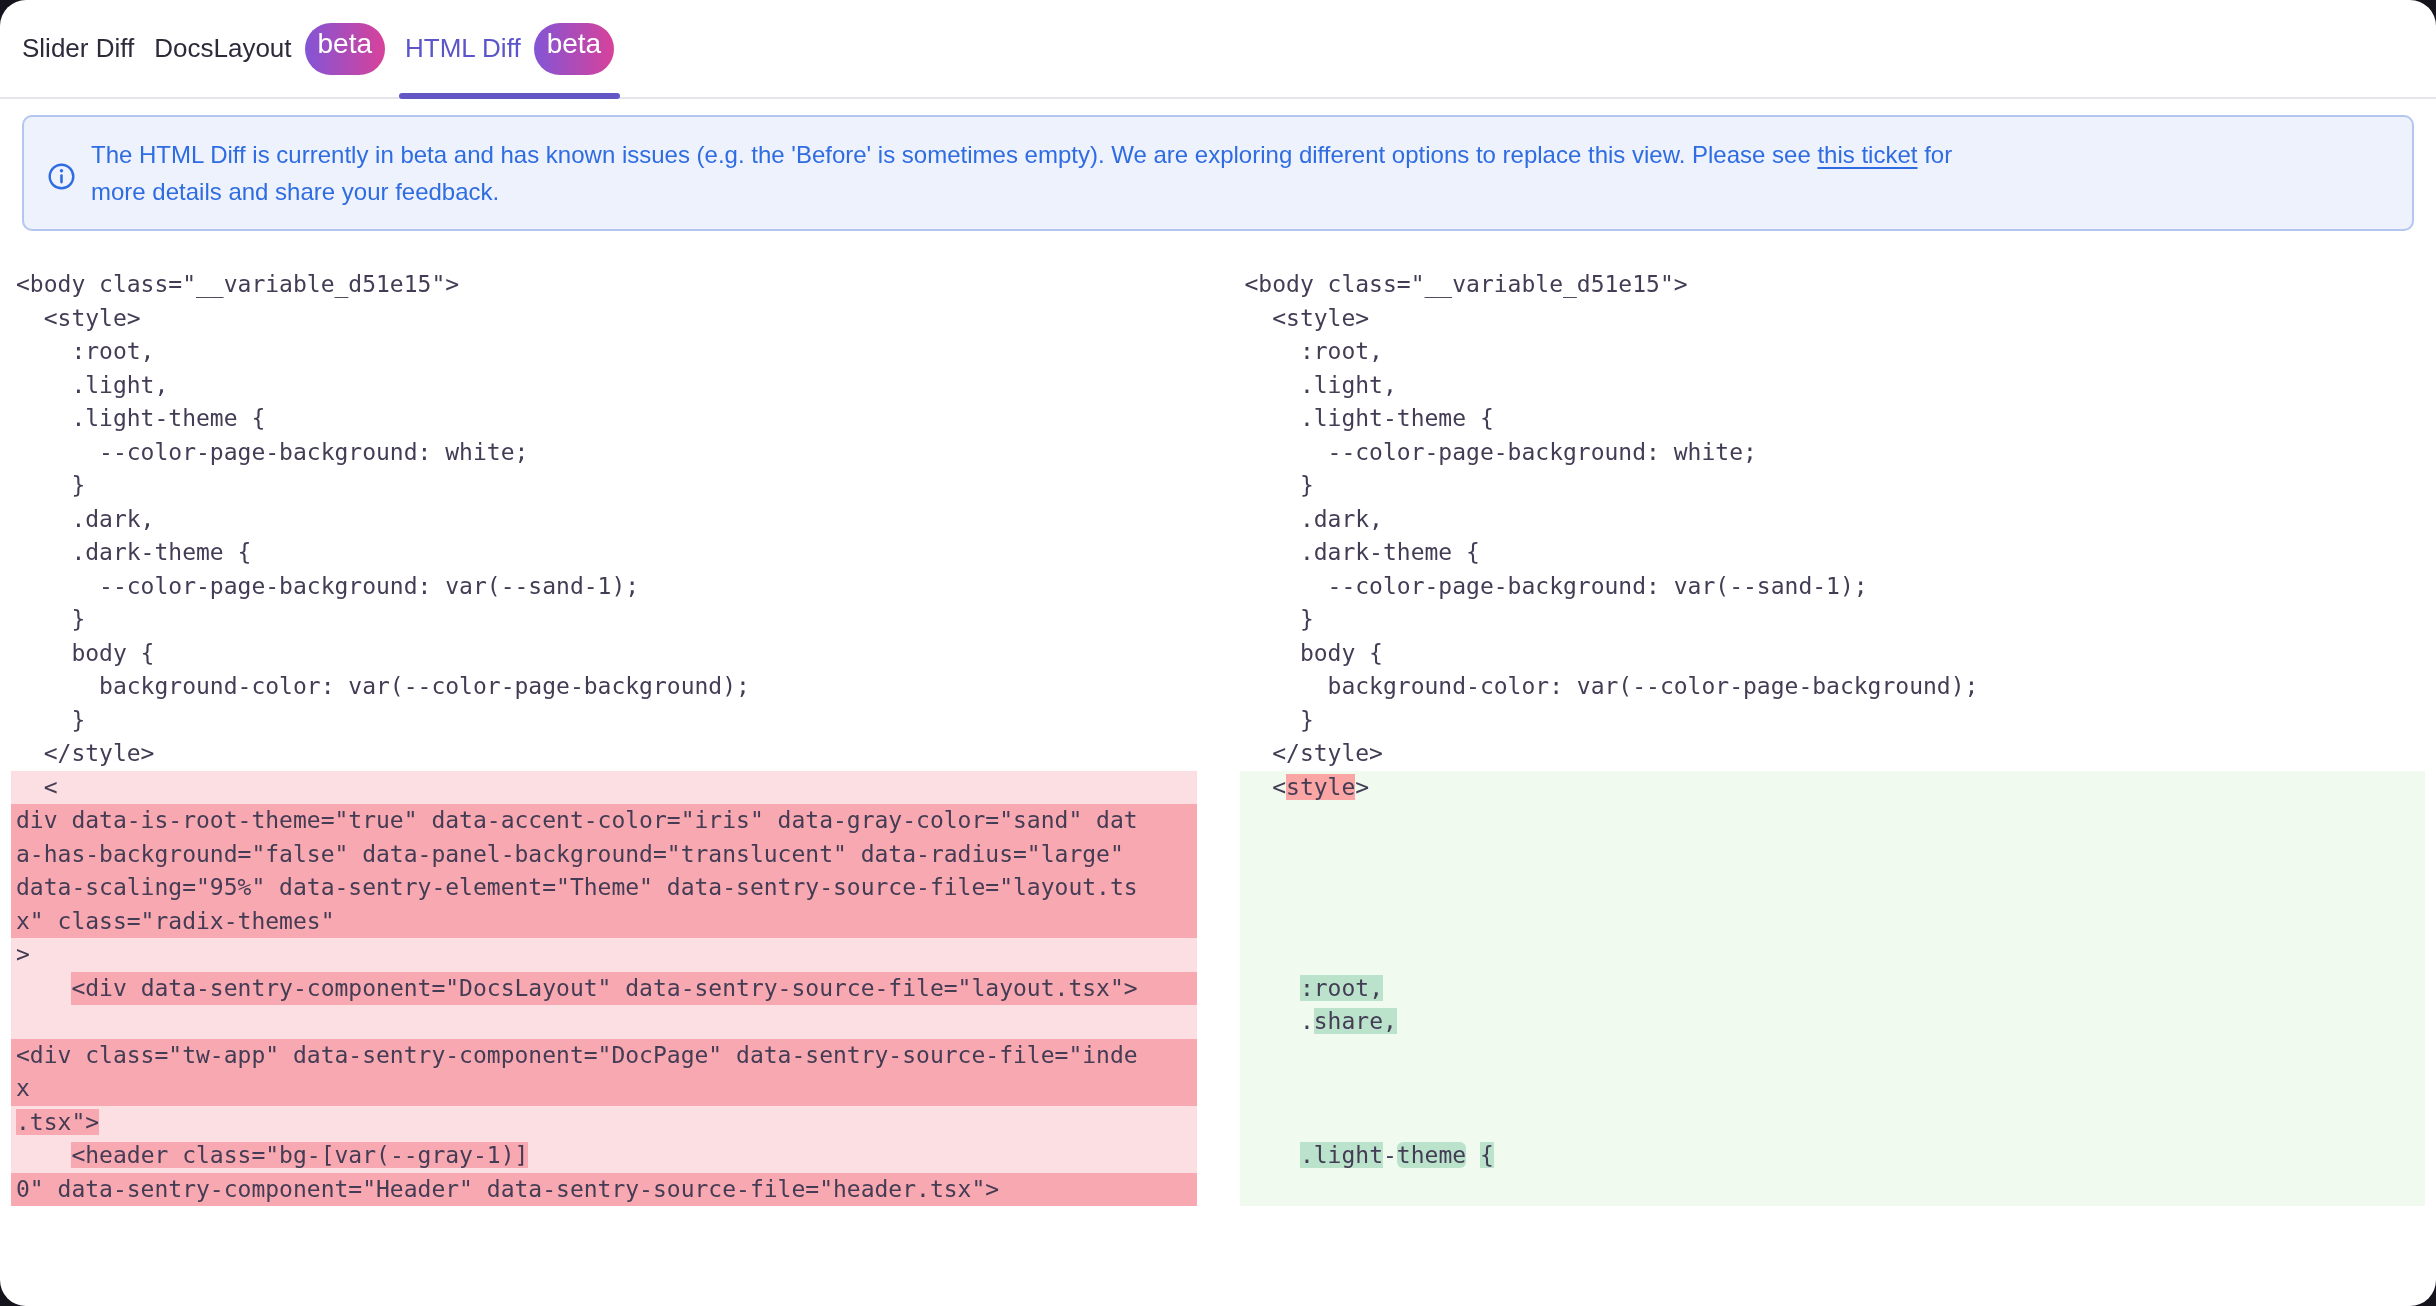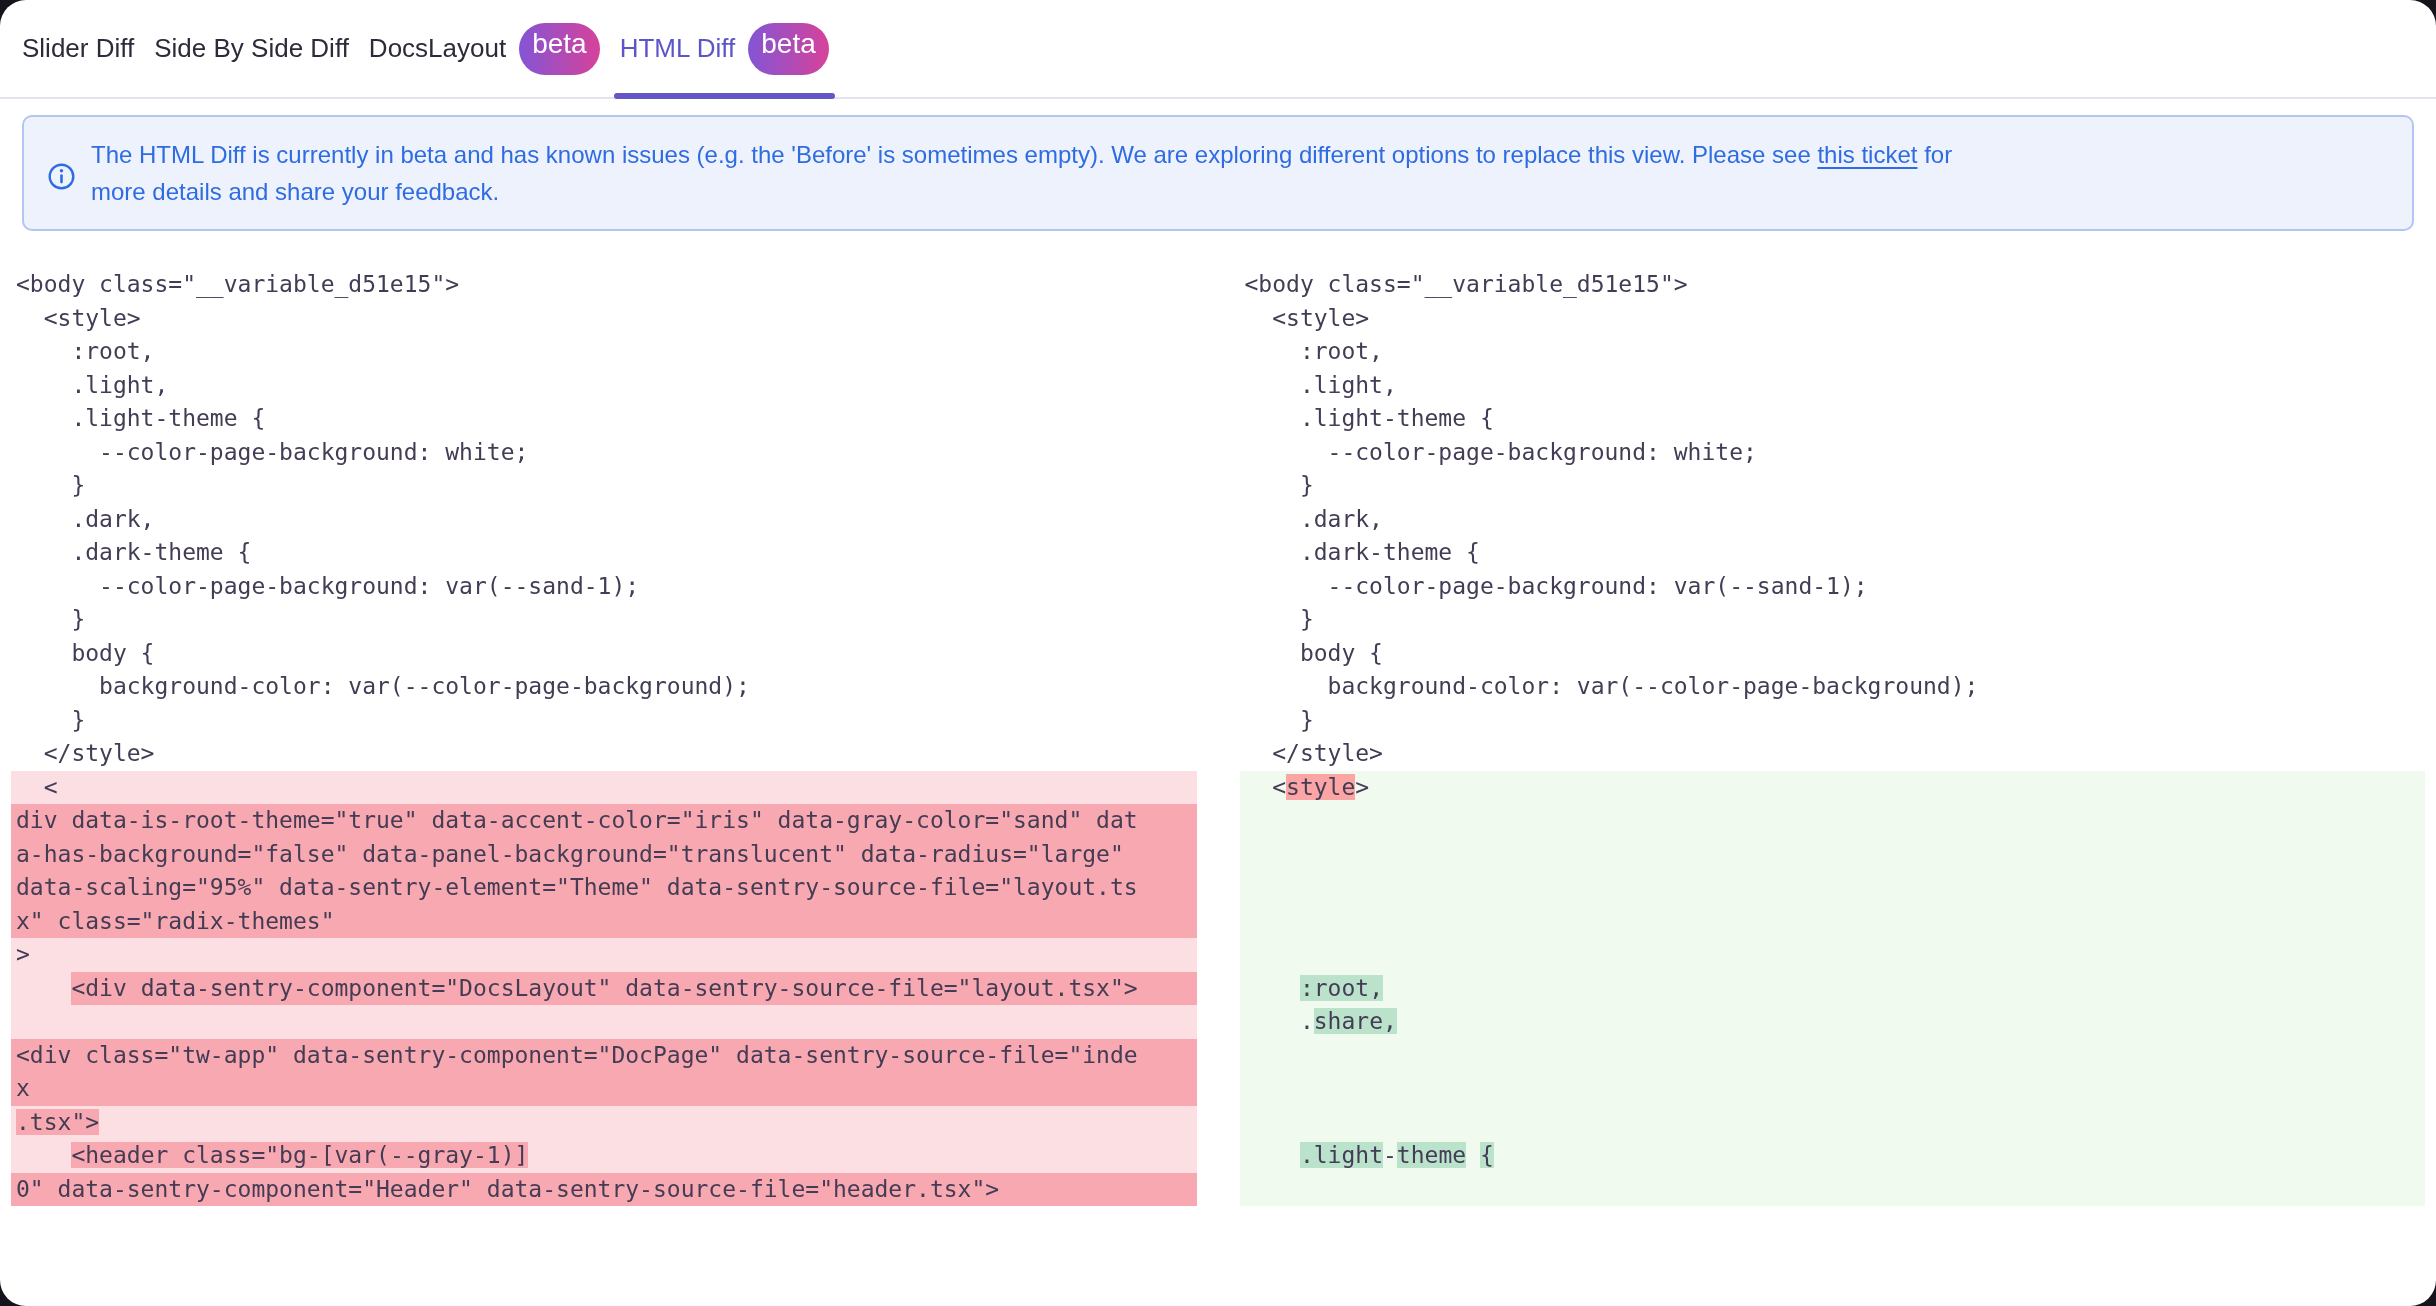--- a/index.html
+++ b/index.html
@@ -83,23 +83,20 @@
 </head>
 <body>
 
 <div class="page">
 
   <nav class="tabbar">
     <div class="tab">
       <span>Slider Diff</span>
     </div>
     <div class="tab">
-      <span>Side By Side Diff</span>
-    </div>
-    <div class="tab">
       <span>DocsLayout</span>
       <span class="beta">beta</span>
     </div>
     <div class="tab active">
       <span>HTML Diff</span>
       <span class="beta">beta</span>
     </div>
   </nav>
 
   <div class="banner">
@@ -169,19 +166,19 @@
           <div class="code-line"></div>
           <div class="code-line"></div>
           <div class="code-line"></div>
           <div class="code-line"></div>
           <div class="code-line"></div>
           <div class="code-line"><span>    </span><span style="background: rgb(187, 227, 203);">:root,</span></div>
           <div class="code-line"><span>    .</span><span style="background: rgb(187, 227, 203);">share,</span></div>
           <div class="code-line"></div>
           <div class="code-line"></div>
           <div class="code-line"></div>
-          <div class="code-line"><span>    </span><span style="background: rgb(187, 227, 203);">.light</span><span>-</span><span style="background: rgb(187, 227, 203);">theme</span><span> </span><span style="background: rgb(187, 227, 203);">{</span></div>
+          <div class="code-line"><span>    </span><span style="background: rgb(187, 227, 203);">.light</span><span>-</span><span style="background: rgb(187, 227, 203); border-radius: 6px;">theme</span><span> </span><span style="background: rgb(187, 227, 203);">{</span></div>
           <div class="code-line"></div>
         </div>
       </div>
   </div>
 
 </div>
 
 </body></html>

